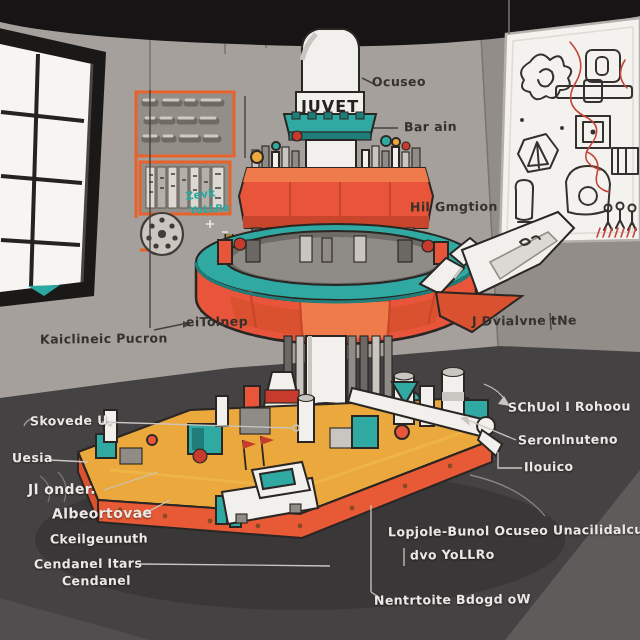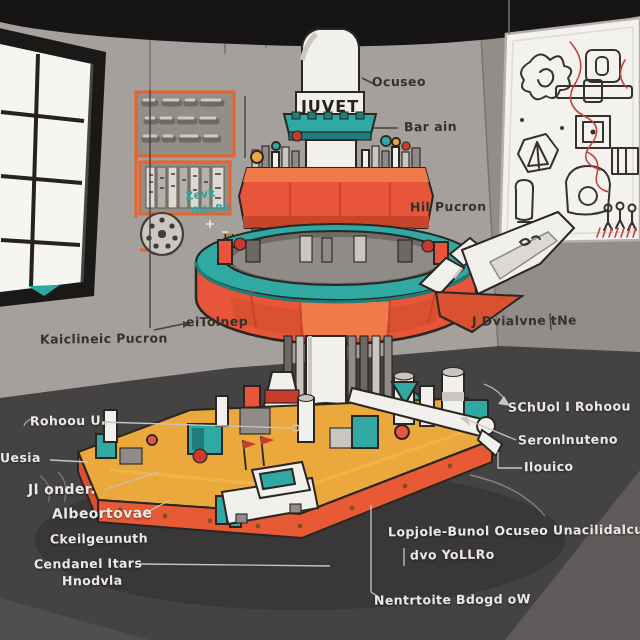--- a/index.html
+++ b/index.html
@@ -332,32 +332,32 @@
         <polygon points="504,396 510,406 498,404" fill="#c9c5c1"></polygon>
     <path class="leaderL" d="M516,440 L468,420"></path>
         <polygon points="468,416 460,418 470,426" fill="#c9c5c1"></polygon>
     <path class="leaderL" d="M522,468 H498 V452"></path>
     <path class="leaderL" d="M34,418 q-8,2 -10,8" opacity=".7"></path>
   </g>
 </svg>
 
 <div class="lbl" style="left:372px;top:74px">Ocuseo</div>
 <div class="lbl" style="left:404px;top:119px">Bar ain</div>
-<div class="lbl" style="left:410px;top:199px">Hil Pucron</div>
+<div class="lbl" style="left:410px;top:199px">Hil Gmgtion</div>
 <div class="lbl" style="left:186px;top:314px">eiTolnep</div>
 <div class="lbl" style="left:40px;top:331px">Kaiclineic Pucron</div>
 <div class="lbl" style="left:472px;top:313px">J Dvialvne tNe</div>
 
-<div class="lbl light" style="left:30px;top:413px">Rohoou U.</div>
-<div class="lbl light" style="left:0;top:450px">Uesia</div>
+<div class="lbl light" style="left:30px;top:413px">Skovede U.</div>
+<div class="lbl light" style="left:12px;top:450px">Uesia</div>
 <div class="lbl light big" style="left:28px;top:481px">Jl onder.</div>
 <div class="lbl light big" style="left:52px;top:505px">Albeortovae</div>
 <div class="lbl light" style="left:50px;top:531px">Ckeilgeunuth</div>
 <div class="lbl light" style="left:34px;top:556px">Cendanel Itars</div>
-<div class="lbl light" style="left:62px;top:573px">Hnodvla</div>
+<div class="lbl light" style="left:62px;top:573px">Cendanel</div>
 
 <div class="lbl light" style="left:508px;top:399px">SChUol I Rohoou</div>
 <div class="lbl light" style="left:518px;top:432px">Seronlnuteno</div>
 <div class="lbl light" style="left:524px;top:459px">Ilouico</div>
 
 <div class="lbl light" style="left:388px;top:523px">Lopjole-Bunol Ocuseo Unacilidalcu</div>
 <div class="lbl light" style="left:410px;top:547px">dvo YoLLRo</div>
 <div class="lbl light" style="left:374px;top:592px">Nentrtoite Bdogd oW</div>
 </div>
 

